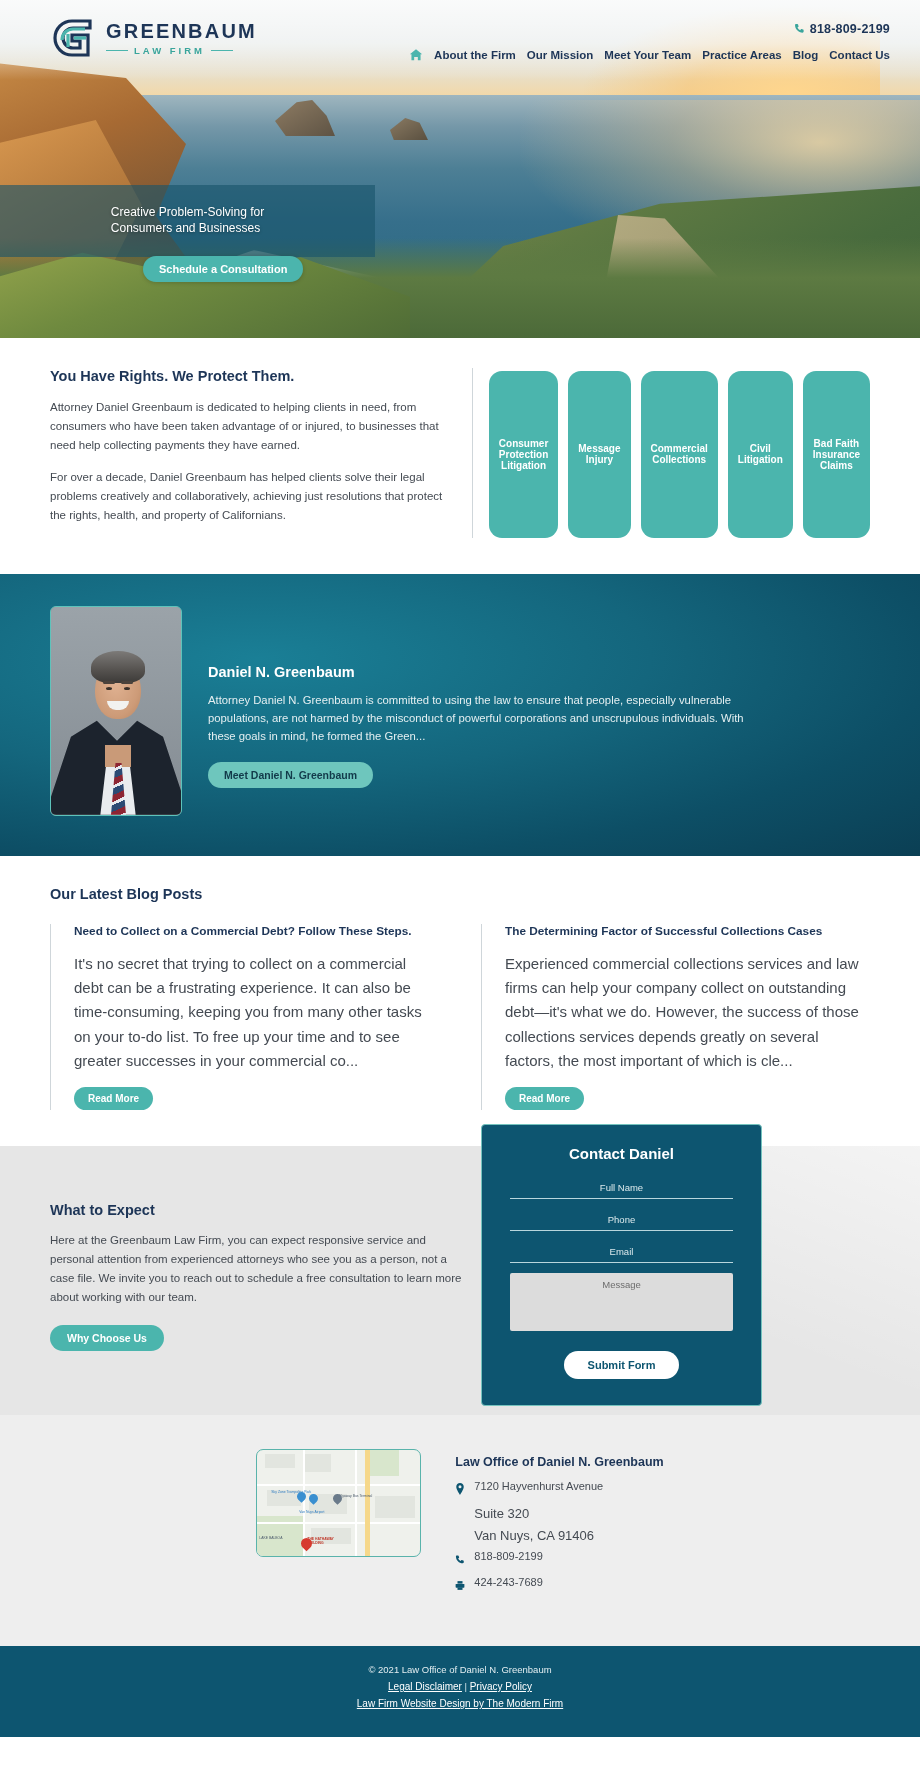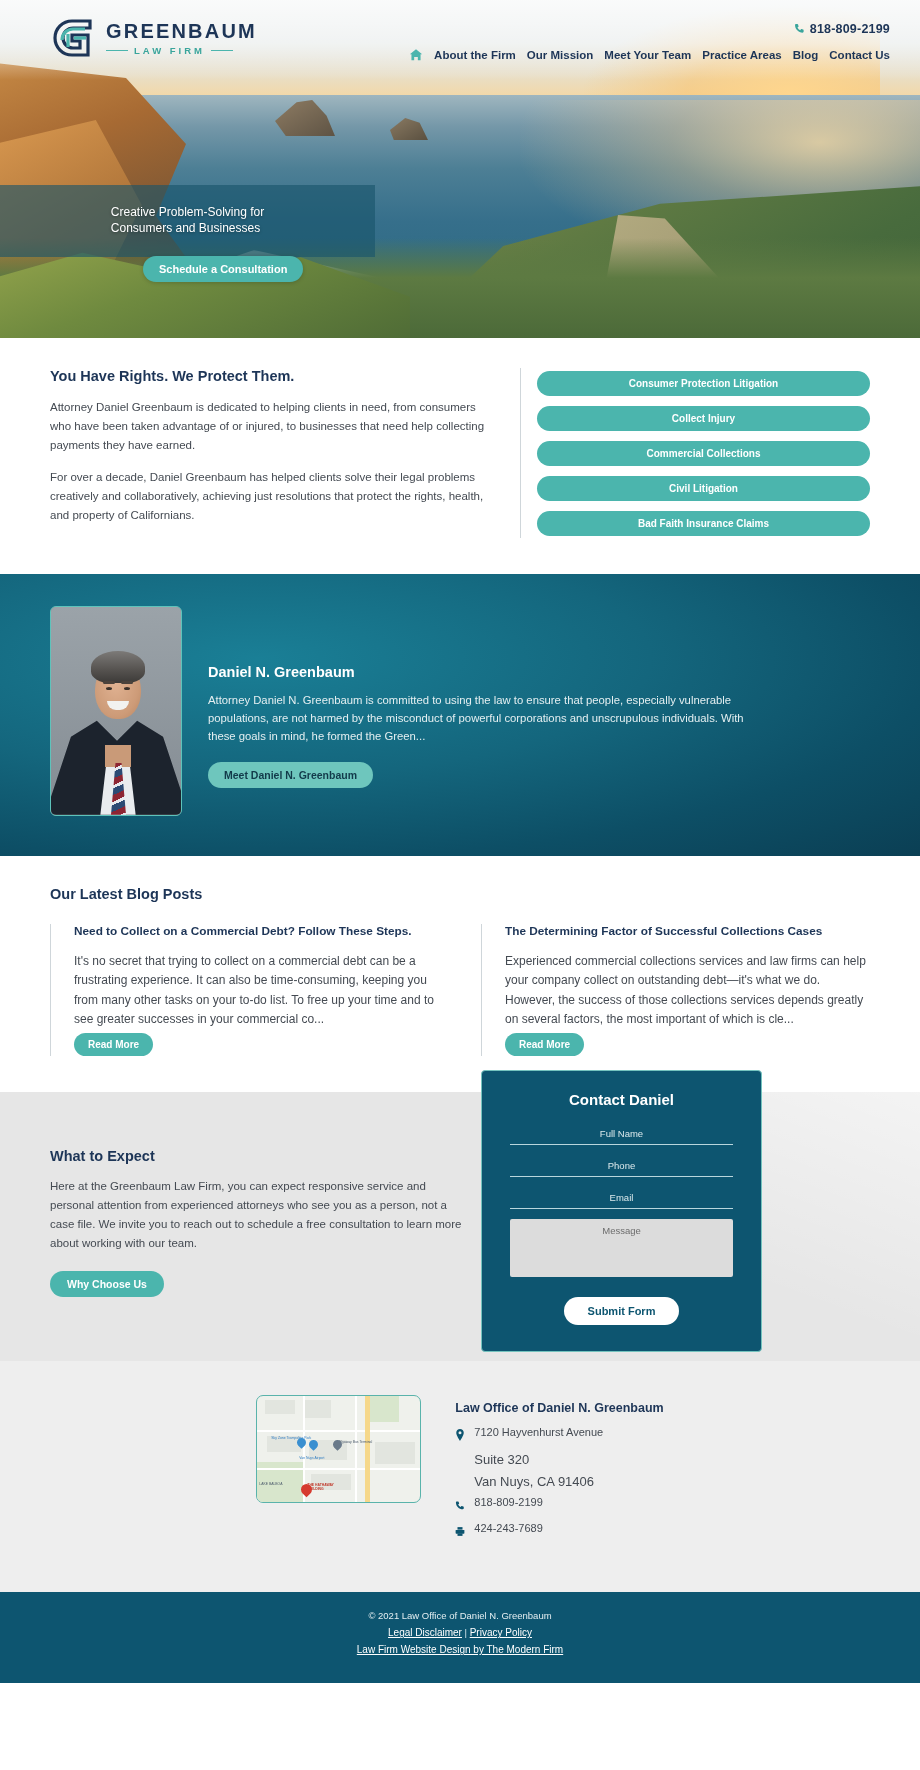--- a/index.html
+++ b/index.html
@@ -127,21 +127,21 @@
     font-size:11px; font-weight:700; padding:7px 16px; cursor:pointer;
     font-family:"Liberation Sans", sans-serif;
     box-shadow: 0 1px 4px rgba(0,0,0,.18);
   }
 
   
   .intro { display:flex; padding: 30px 50px 36px 50px; gap: 0; background:#fff; }
   .intro-left { width: 470px; padding-right: 28px; }
   .intro-left h2 { font-size:14.5px; font-weight:700; color:#1d3557; margin-bottom:14px; }
   .intro-left p { font-size:11.5px; line-height:1.65; color:#444a52; margin-bottom:13px; }
-  .intro-right { flex:1; border-left:1px solid #cfd6da; padding-left:16px; display:flex; flex-direction:column; gap:10px; padding-top:3px; }
+  .intro-right { flex:1; border-left:1px solid #cfd6da; padding-left:16px; display:flex; flex-direction:row; gap:10px; padding-top:3px; }
   .pa-btn {
     display:block; width:100%; background:#4bb5ad; color:#fff; border:none;
     border-radius:13px; font-size:10px; font-weight:700; padding:7px 10px;
     text-align:center; cursor:pointer; font-family:"Liberation Sans", sans-serif;
   }
 
   
   .attorney {
     position:relative; padding: 32px 50px 40px 50px;
     background: radial-gradient(ellipse at 28% 30%, #1a7f96 0%, #14667d 42%, #0d4f66 72%, #0b3f54 100%);
@@ -176,21 +176,21 @@
   .att-body p { font-size:11.3px; line-height:1.62; color:#e4eff1; max-width:545px; margin-bottom:16px; }
   .att-cta { background:#6ec6bd; color:#123a4a; border:none; border-radius:13px;
     font-size:10.5px; font-weight:700; padding:7px 16px; cursor:pointer; font-family:"Liberation Sans", sans-serif; }
 
   
   .blog { padding: 30px 50px 36px 50px; background:#fff; }
   .blog h2 { font-size:14.5px; font-weight:700; color:#1d3557; margin-bottom:22px; }
   .blog-grid { display:flex; gap:42px; }
   .blog-card { flex:1; border-left:1px solid #cfd6da; padding-left:23px; }
   .blog-card h4 { font-size:11.8px; font-weight:700; color:#1d3557; margin-bottom:12px; line-height:1.35; }
-  .blog-card p { font-size:12px; line-height:1.62; color:#444a52; margin-bottom:4px; }
+  .blog-card p { font-size:15px; line-height:1.62; color:#444a52; margin-bottom:14px; }
   .read-more { background:#4bb5ad; color:#fff; border:none; border-radius:12px;
     font-size:10px; font-weight:700; padding:6px 14px; cursor:pointer; font-family:"Liberation Sans", sans-serif; }
 
   
   .expect-wrap { position:relative; background:#e6e6e6; padding: 56px 50px 64px 50px; min-height:250px; }
   .expect-wrap::before{ content:""; position:absolute; right:0; top:0; width:420px; height:100%;
     background:linear-gradient(200deg, rgba(255,255,255,.55), rgba(255,255,255,0) 60%); pointer-events:none;}
   .expect { width: 420px; }
   .expect h2 { font-size:14.5px; font-weight:700; color:#1d3557; margin-bottom:13px; }
   .expect p { font-size:11.5px; line-height:1.65; color:#444a52; margin-bottom:18px; }
@@ -329,21 +329,21 @@
   </div>
 
   <section class="intro">
     <div class="intro-left">
       <h2>You Have Rights. We Protect Them.</h2>
       <p>Attorney Daniel Greenbaum is dedicated to helping clients in need, from consumers who have been taken advantage of or injured, to businesses that need help collecting payments they have earned.</p>
       <p>For over a decade, Daniel Greenbaum has helped clients solve their legal problems creatively and collaboratively, achieving just resolutions that protect the rights, health, and property of Californians.</p>
     </div>
     <div class="intro-right">
       <button class="pa-btn">Consumer Protection Litigation</button>
-      <button class="pa-btn">Collect Injury</button>
+      <button class="pa-btn">Message Injury</button>
       <button class="pa-btn">Commercial Collections</button>
       <button class="pa-btn">Civil Litigation</button>
       <button class="pa-btn">Bad Faith Insurance Claims</button>
     </div>
   </section>
 
   <section class="attorney">
     <div class="att-photo">
       <div class="bg"></div>
       <div class="suit"></div>

